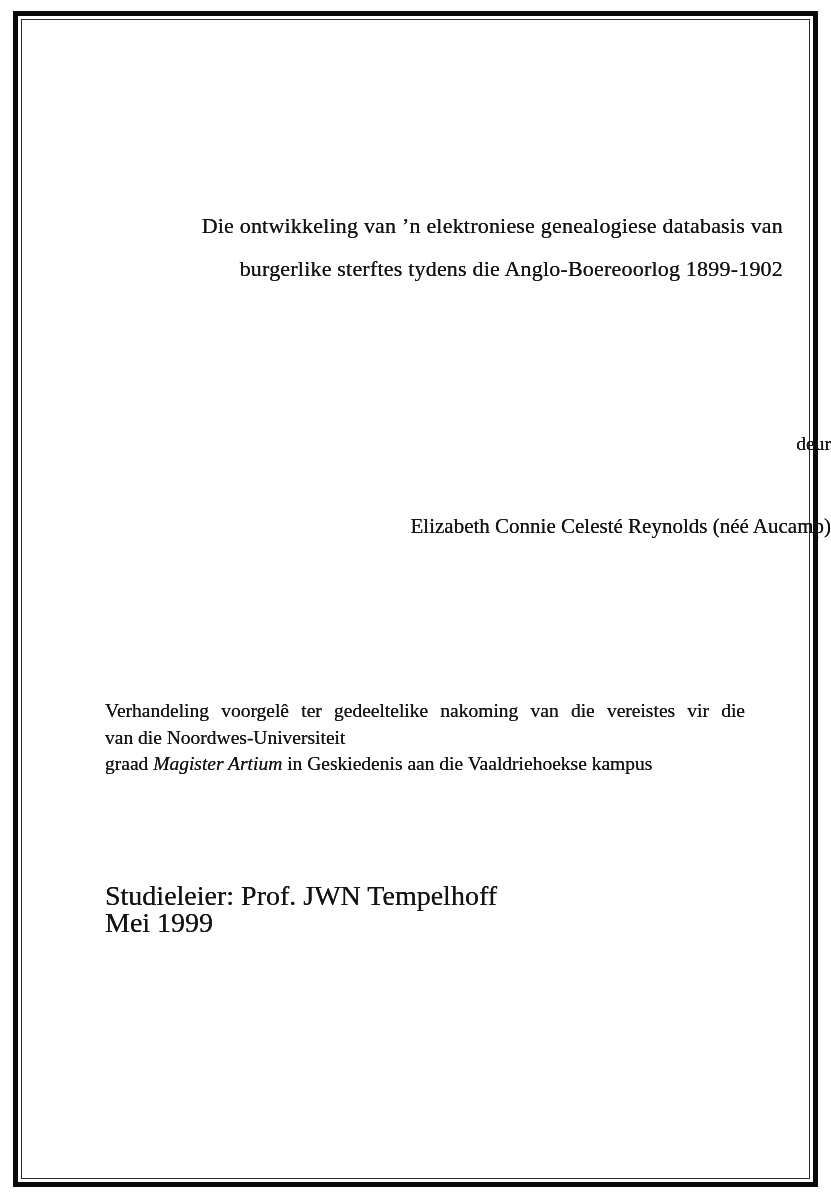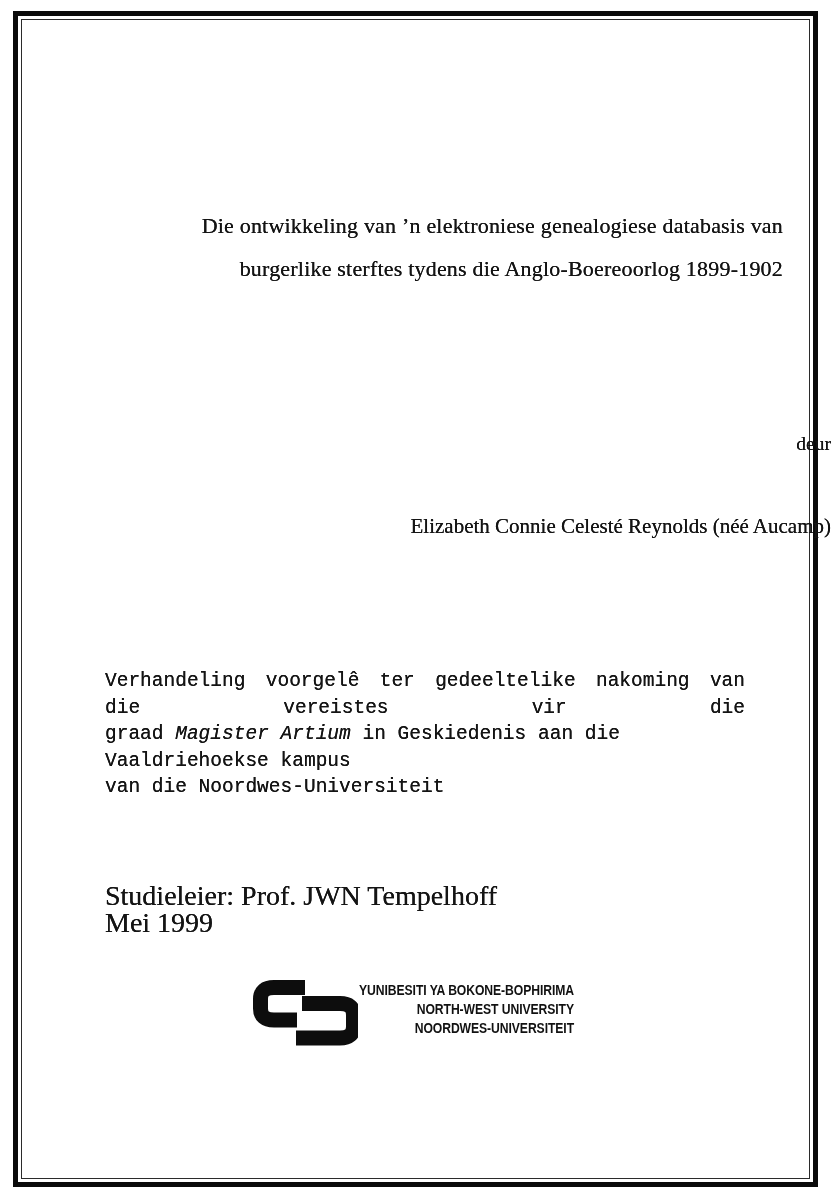--- a/index.html
+++ b/index.html
@@ -46,25 +46,24 @@
     font-size: 19.5px;
   }
   .author {
     position: absolute;
     left: 0; right: 0; top: 514px;
     text-align: right;
     font-size: 21px;
   }
   .submission {
     position: absolute;
-    left: 105px; top: 668px;
+    left: 105px; top: 698px;
     width: 640px;
     font-size: 19.5px;
     line-height: 26.5px;
-    font-family: Liberation Mono, monospace;
   }
   .submission .just {
     text-align: justify;
     text-align-last: justify;
   }
   .supervisor-block {
     position: absolute;
     left: 105px; top: 882px;
     font-size: 28px;
     line-height: 27px;
@@ -107,36 +106,23 @@
     <div>Die ontwikkeling van ’n elektroniese genealogiese databasis van</div>
     <div>burgerlike sterftes tydens die Anglo-Boereoorlog 1899-1902</div>
   </div>
 
   <div class="byline ink">deur</div>
 
   <div class="author ink">Elizabeth Connie Celesté Reynolds (néé Aucamp)</div>
 
   <div class="submission ink">
     <div class="just">Verhandeling voorgelê ter gedeeltelike nakoming van die vereistes vir die</div>
+    <div>van die Noordwes-Universiteit</div>
     <div><span>graad </span><i>Magister Artium</i><span> in Geskiedenis aan die Vaaldriehoekse kampus</span></div>
-    <div>van die Noordwes-Universiteit</div>
   </div>
 
   <div class="supervisor-block ink">
     <div>Studieleier: Prof. JWN Tempelhoff</div>
     <div>Mei 1999</div>
   </div>
 
-  <div class="logo">
-    <svg class="logo-mark" viewBox="0 0 106 68" xmlns="http://www.w3.org/2000/svg" aria-hidden="true">
-
-      <path d="M 53 8.5 H 22 Q 8.5 8.5 8.5 20 V 29.5 Q 8.5 41 22 41 H 45" fill="none" stroke="#0d0d0d" stroke-width="15"></path>
-
-      <path d="M 50 24.5 H 88 Q 101.5 24.5 101.5 36 V 47.5 Q 101.5 59 88 59 H 44" fill="none" stroke="#0d0d0d" stroke-width="15"></path>
-    </svg>
-    <div class="logo-text">
-      <div>YUNIBESITI YA BOKONE-BOPHIRIMA</div>
-      <div>NORTH-WEST UNIVERSITY</div>
-      <div>NOORDWES-UNIVERSITEIT</div>
-    </div>
-  </div>
 
 </div>
 
 </body></html>

